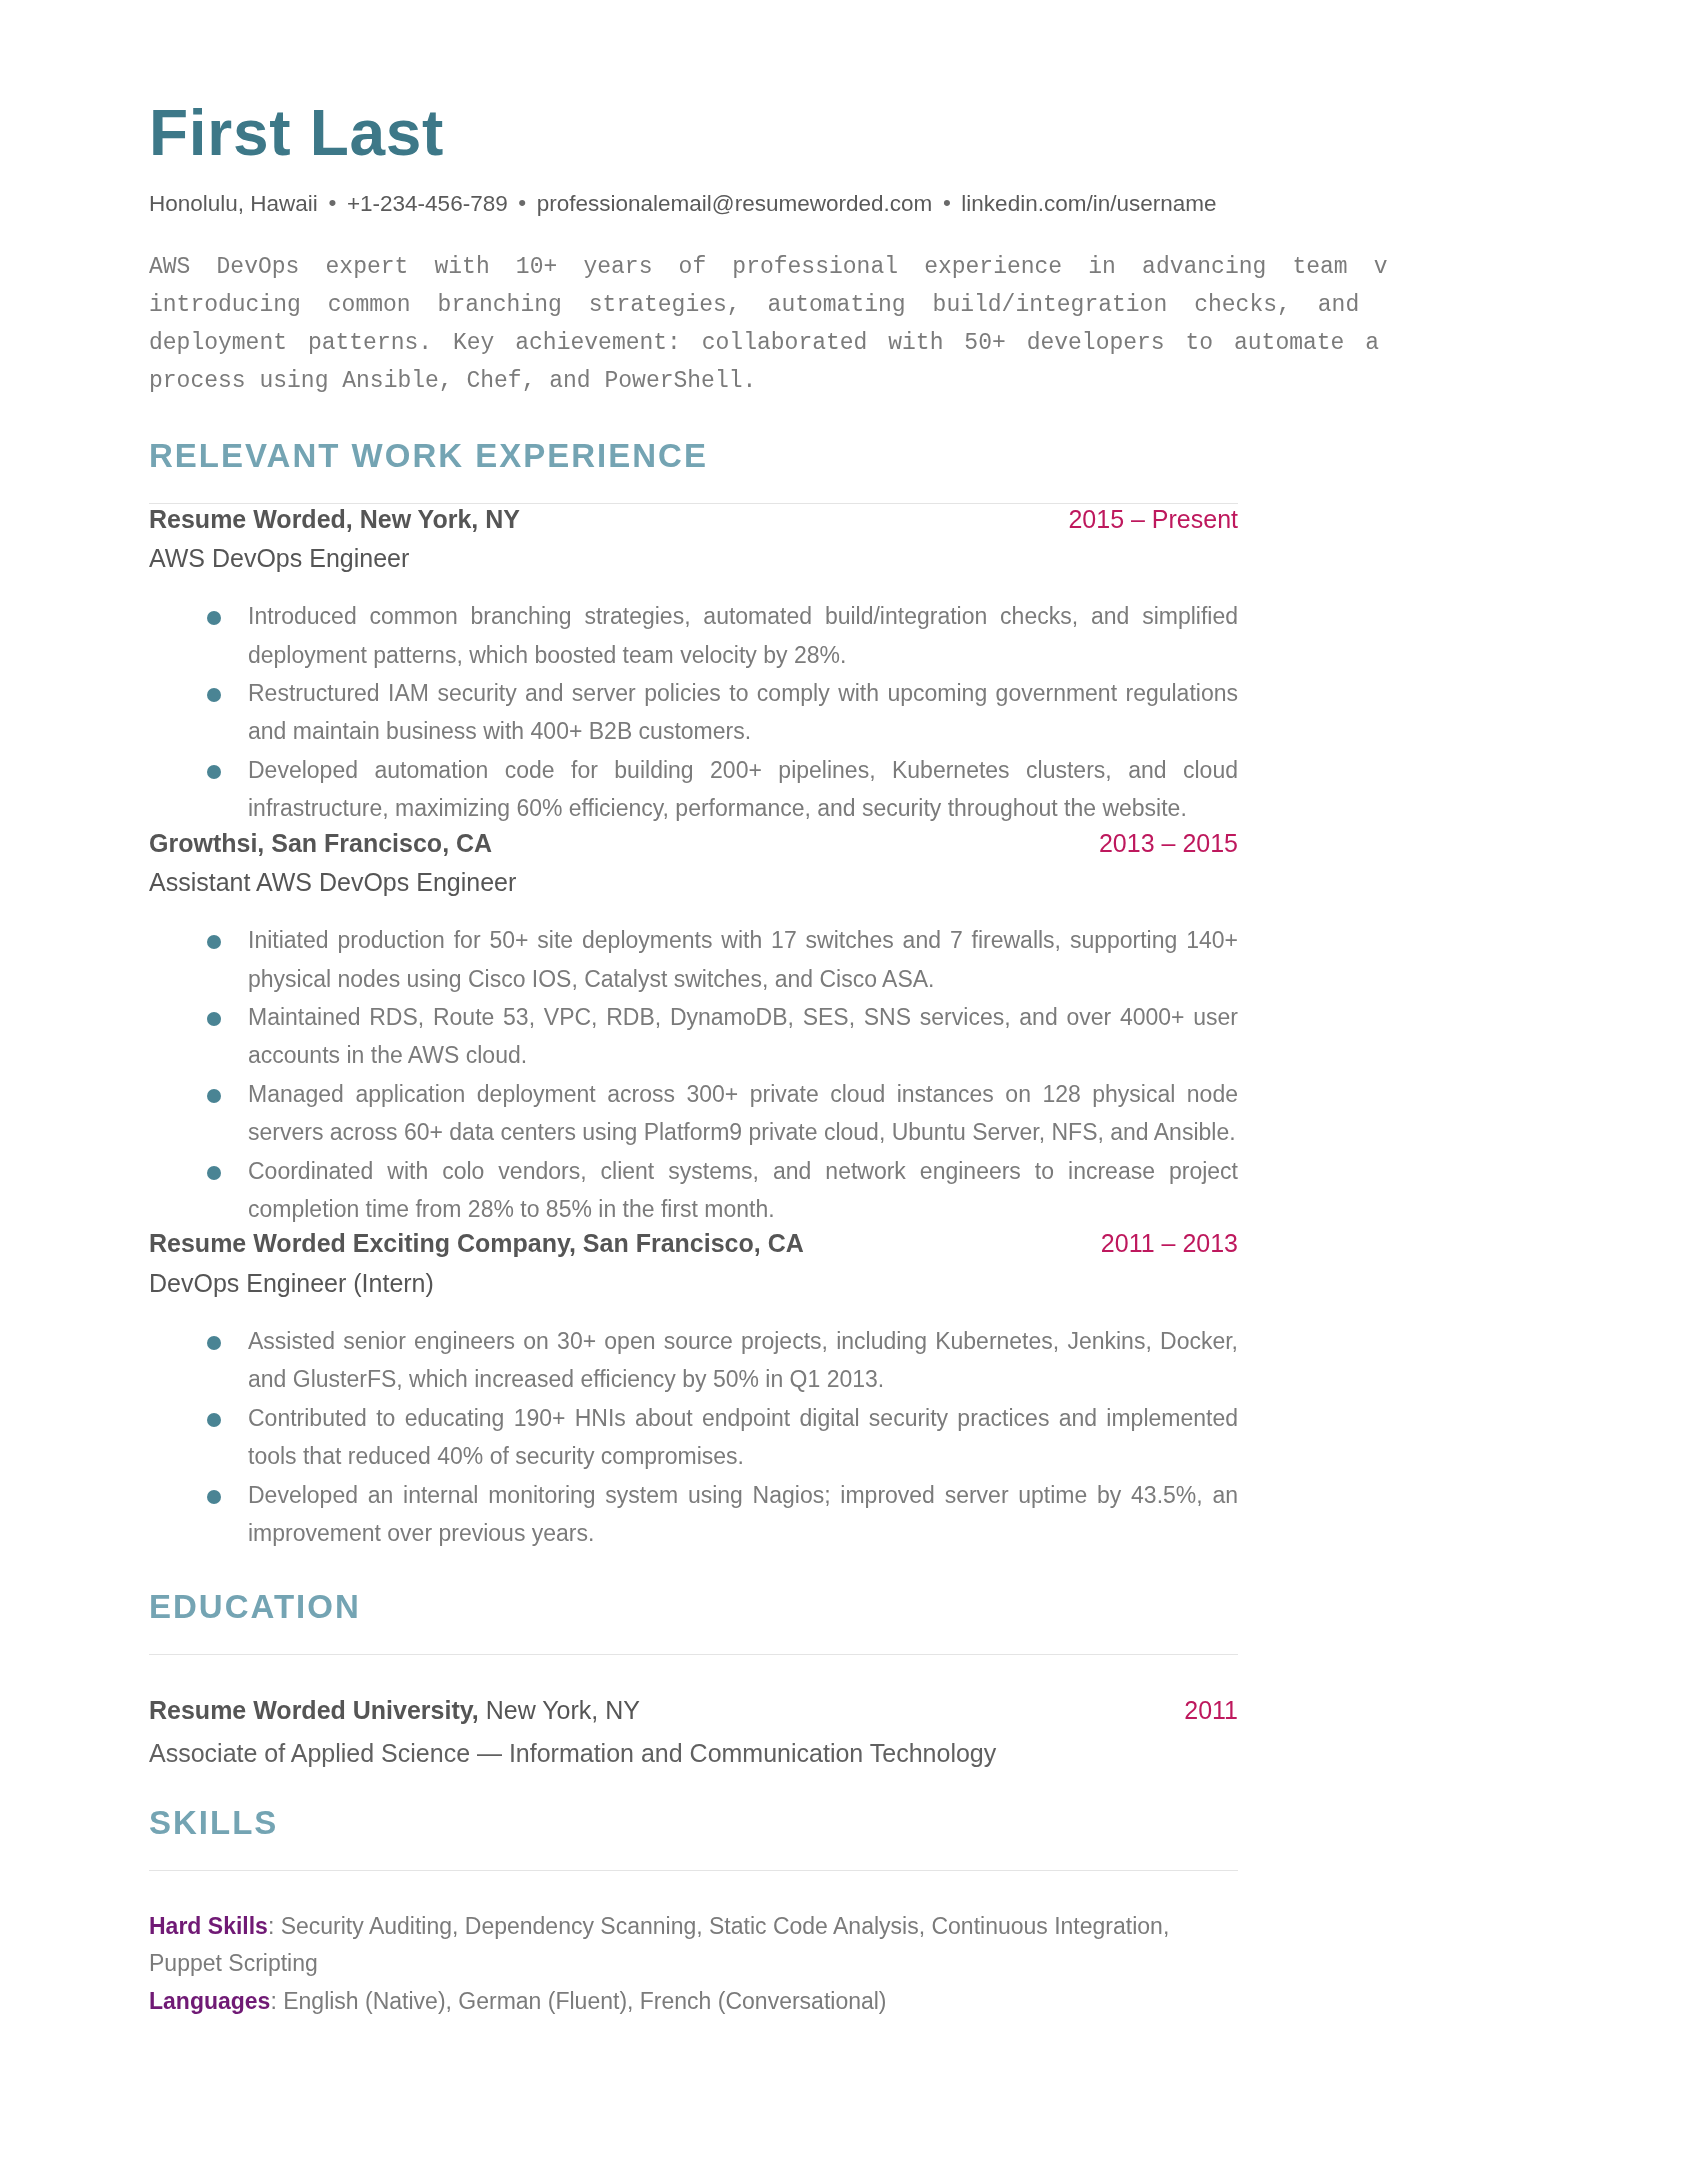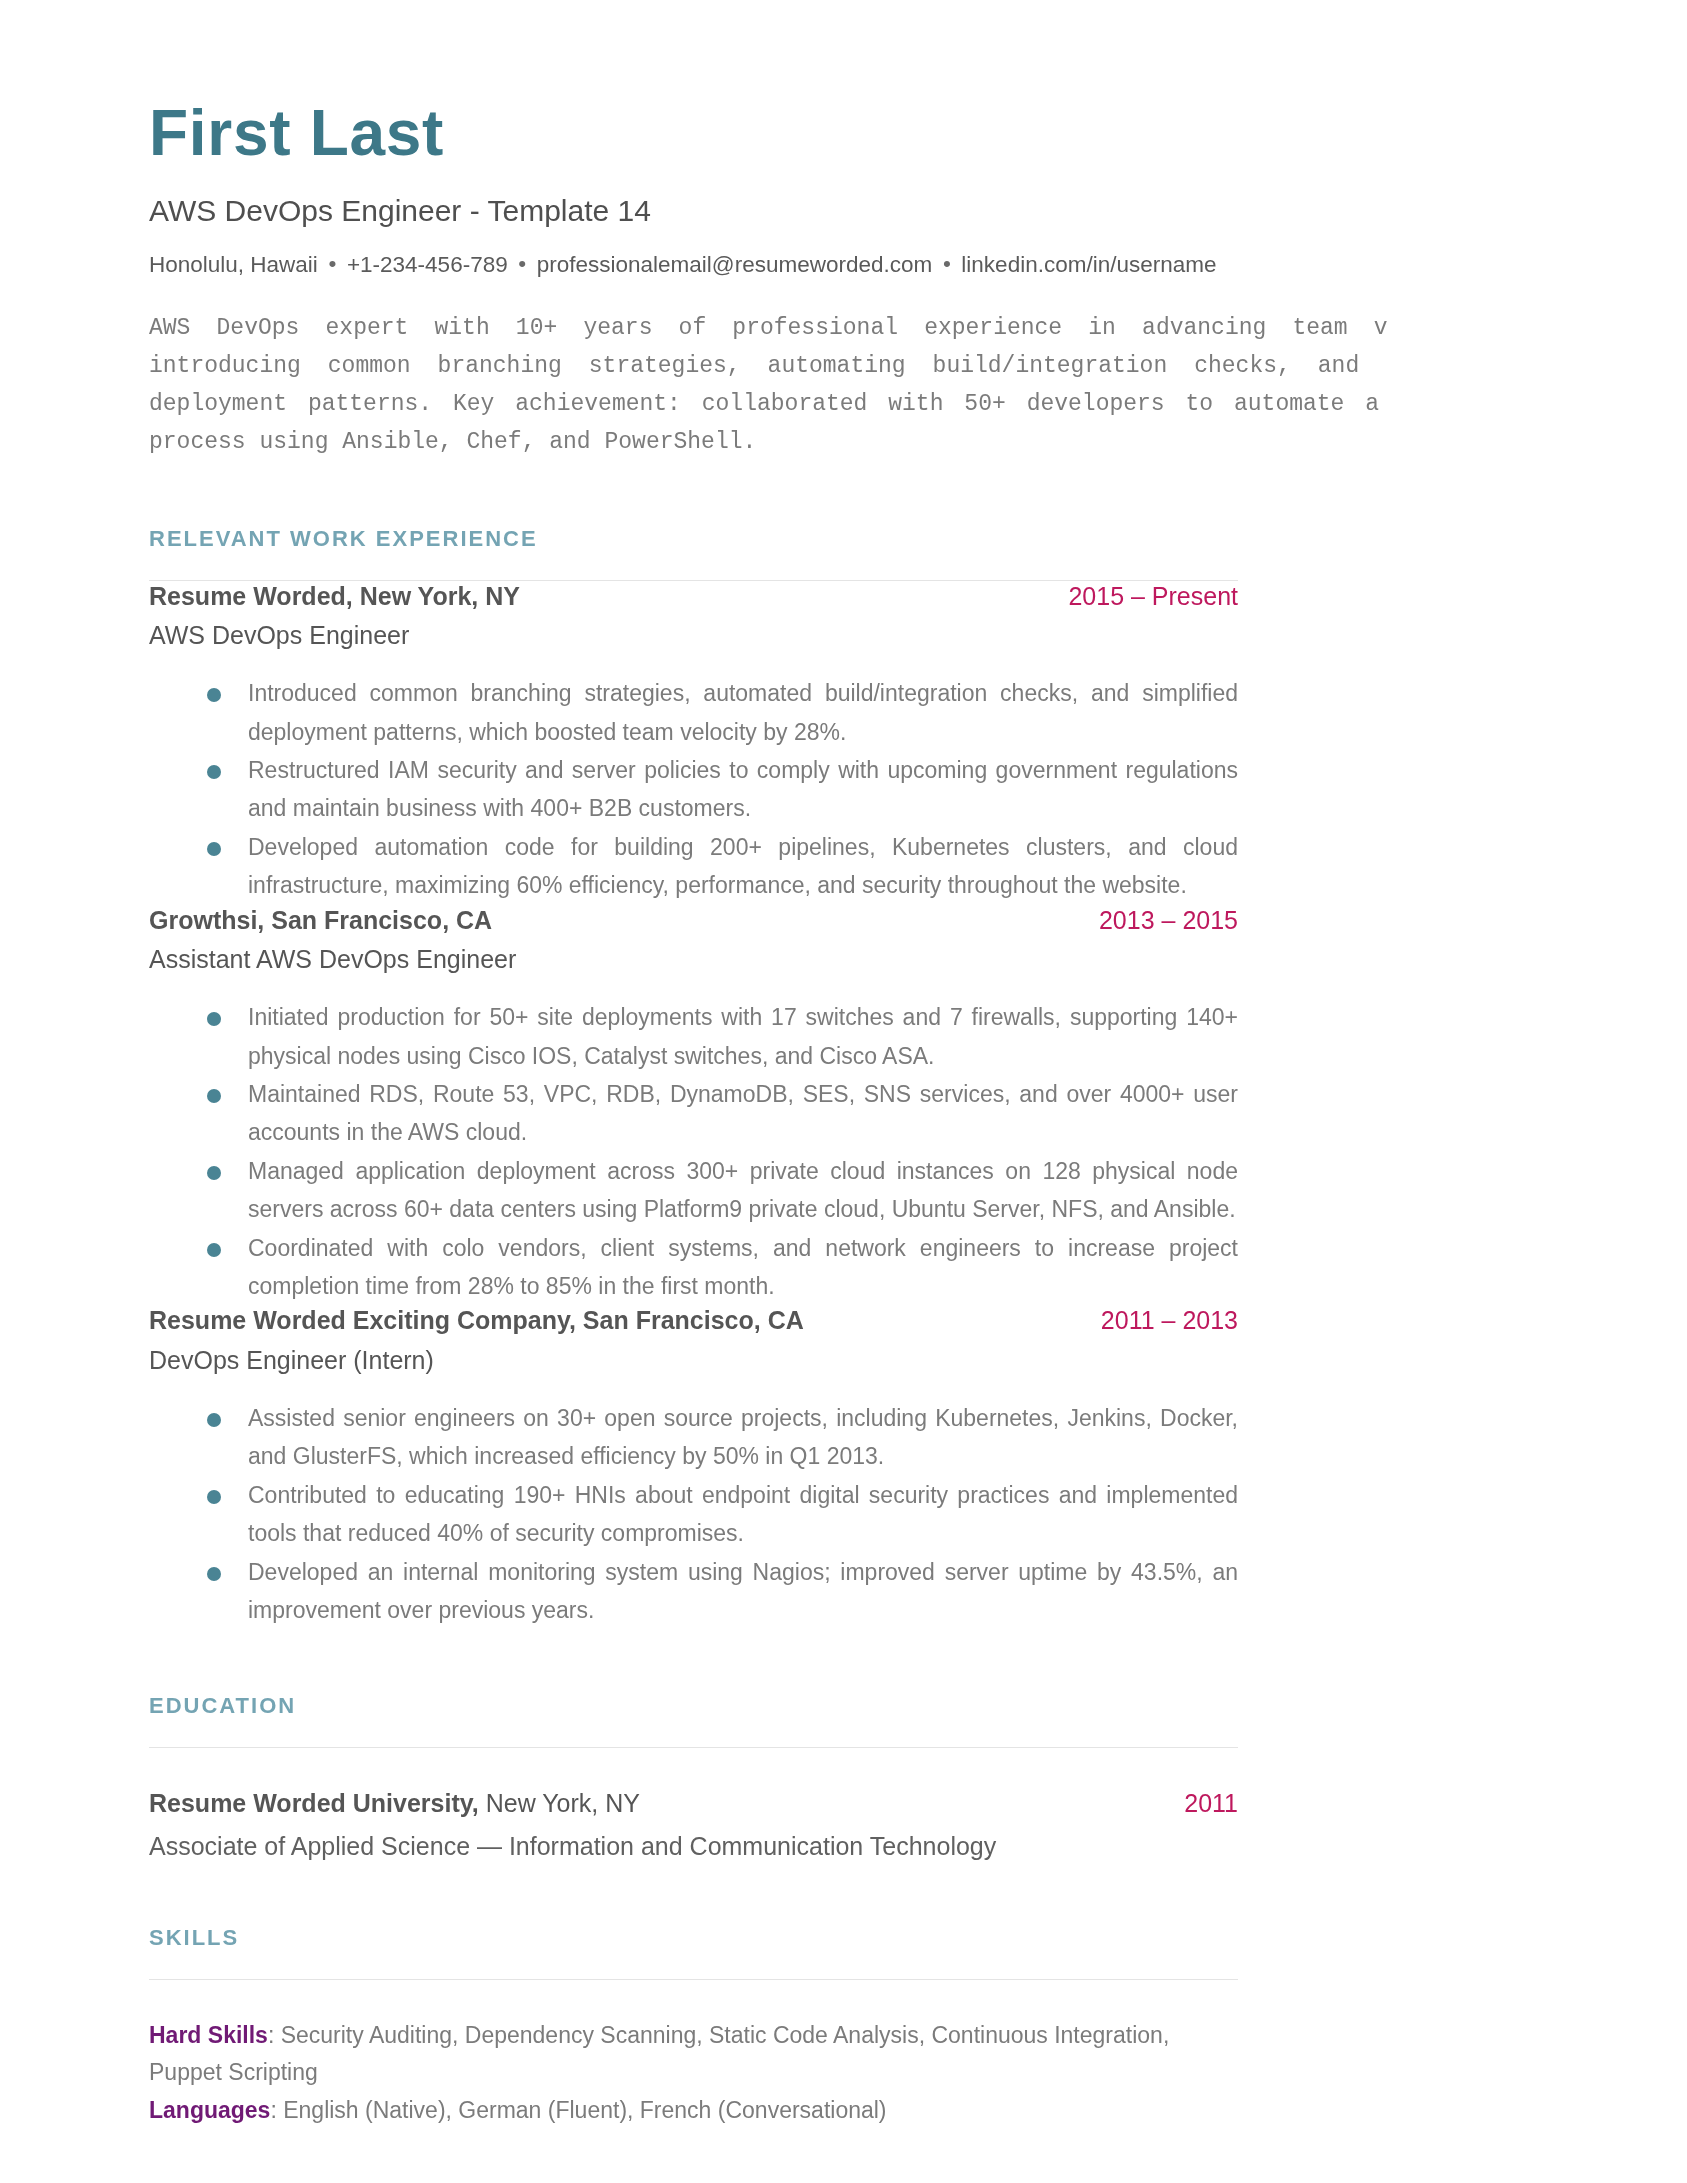--- a/index.html
+++ b/index.html
@@ -48,22 +48,22 @@
   .summary {
     margin-top: 31px;
     width: 1389px;
     font-size: 23px;
     line-height: 1.66;
     color: #7b7b7b;
     text-align: justify;
     font-family: Liberation Mono, monospace;
   }
   .section-heading {
-    margin-top: 64px;
-    font-size: 22px;
+    margin-top: 36px;
+    font-size: 33px;
     font-weight: 700;
     letter-spacing: 2px;
     color: #74a4b3;
   }
   .divider {
     border: none;
     border-top: 1.3px solid #e4e4e4;
     margin: 28px 0 0 0;
   }
   .job { }
@@ -122,21 +122,20 @@
     font-weight: 700;
     color: #701a75;
   }
 </style>
 </head>
 <body>
 
 <div class="page">
 
   <div class="name">First Last</div>
-  <div class="doc-title">AWS DevOps Engineer - Template 14</div>
 
   <div class="contact-line"><span>Honolulu, Hawaii</span><span class="sep">•</span><span>+1-234-456-789</span><span class="sep">•</span><span>professionalemail@resumeworded.com</span><span class="sep">•</span><span>linkedin.com/in/username</span></div>
 
   <div class="summary">AWS DevOps expert with 10+ years of professional experience in advancing team velocity by introducing common branching strategies, automating build/integration checks, and simplifying deployment patterns. Key achievement: collaborated with 50+ developers to automate a deployment process using Ansible, Chef, and PowerShell.</div>
 
   <div class="section-heading">RELEVANT WORK EXPERIENCE</div>
   <hr class="divider">
 
   <div class="job">
     <div class="job-header">

